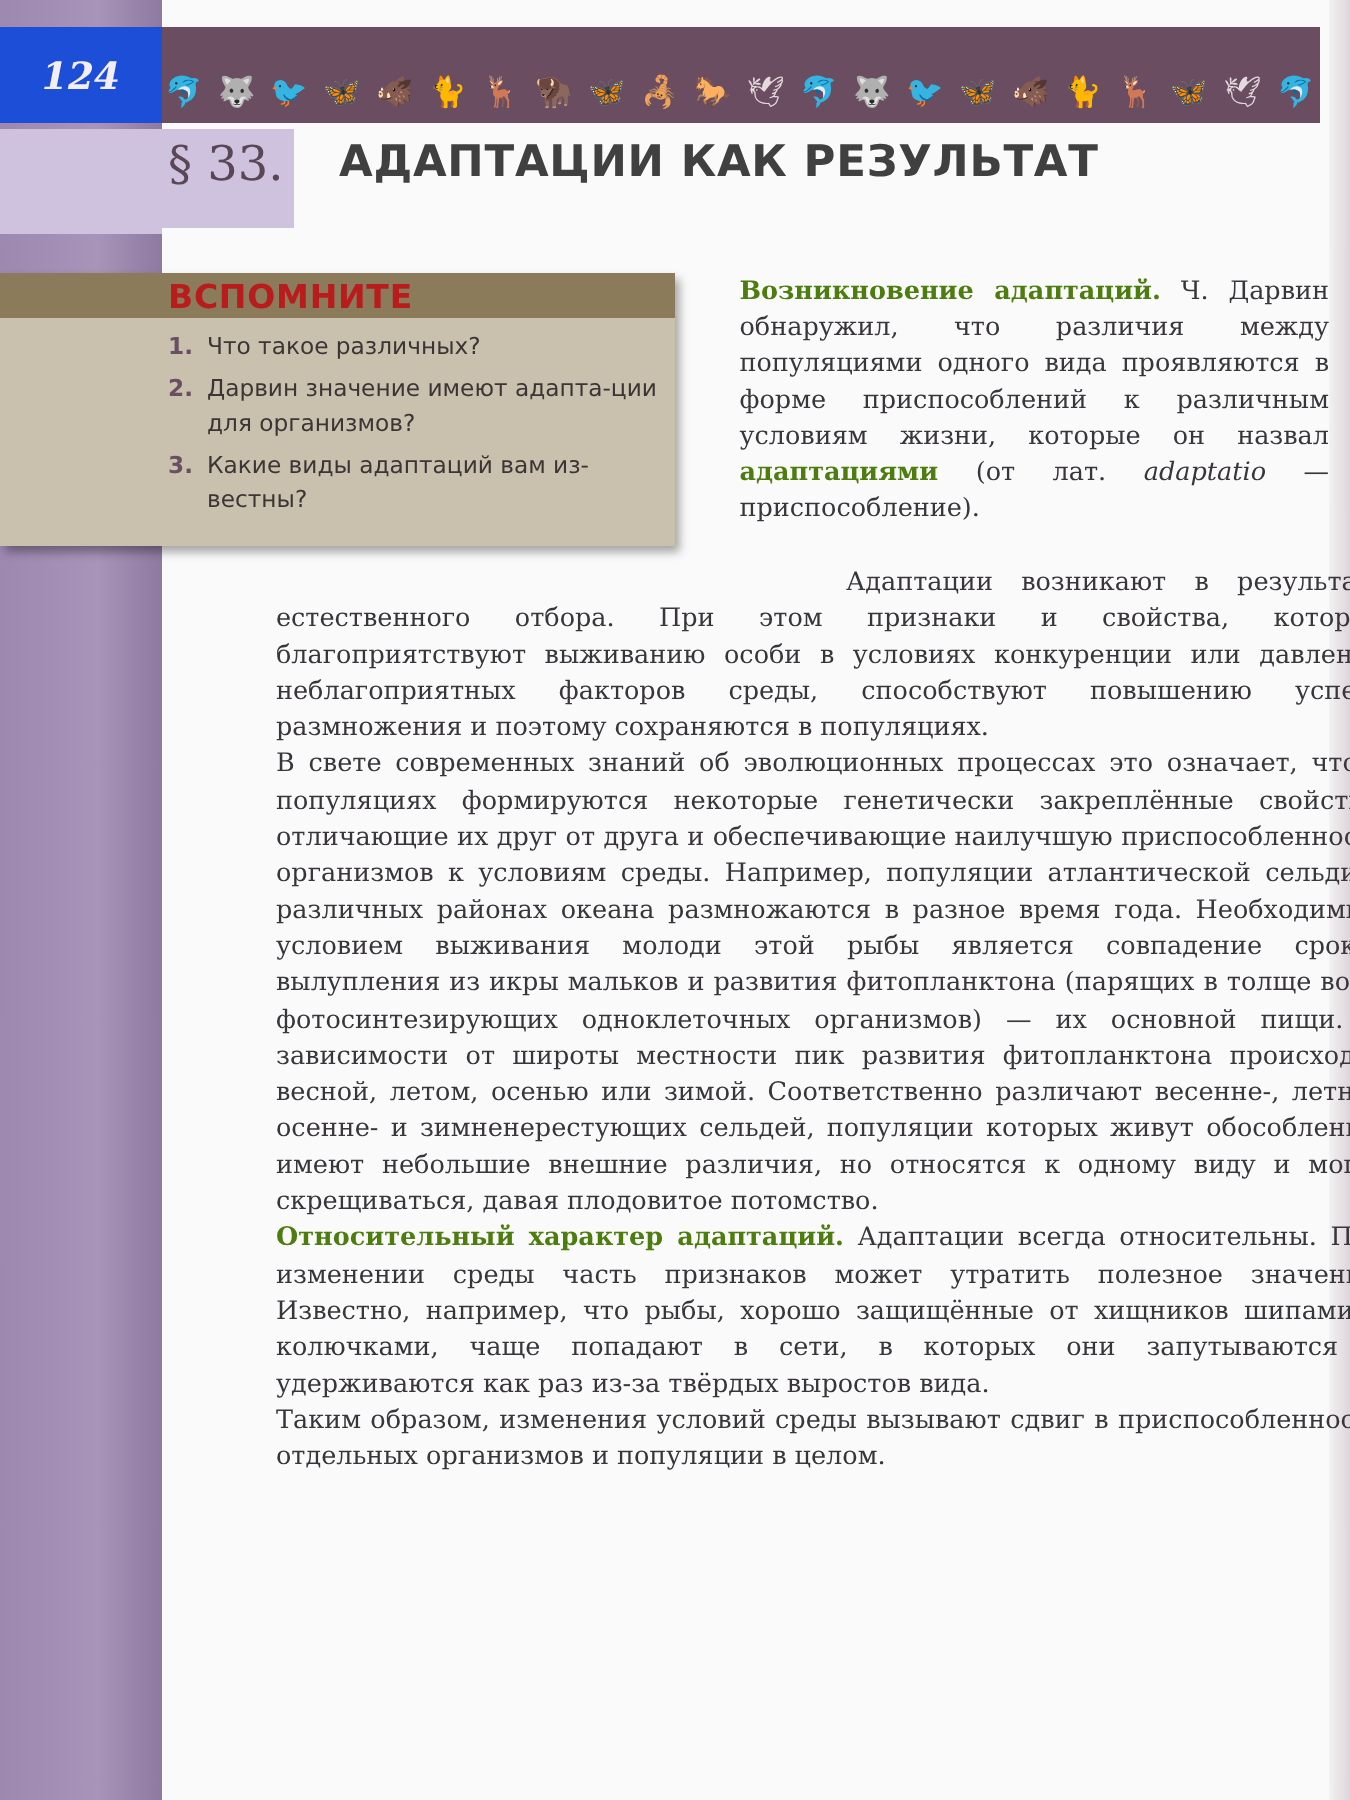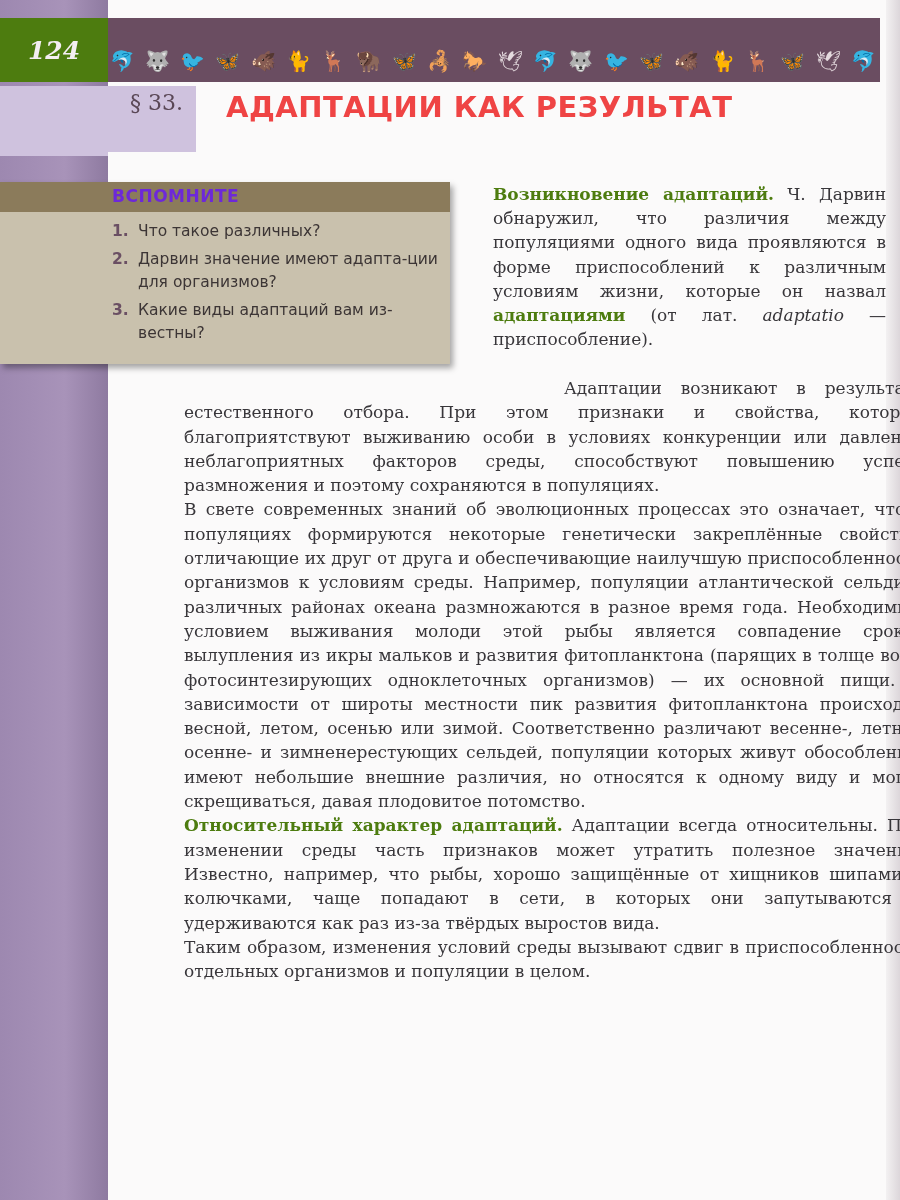--- a/index.html
+++ b/index.html
@@ -16,57 +16,57 @@
   .sidebar-light {
     position: absolute; left: 0; top: 86px; width: 108px; height: 70px;
     background: #cfc2de;
   }
   .header-bar {
     position: absolute; left: 0; top: 18px; width: 880px; height: 64px;
     background: #6a4d61;
   }
   .page-number {
     position: absolute; left: 0; top: 18px; width: 108px; height: 64px;
-    background: #4d7c0f;
+    background: #1d4ed8;
     display: flex; align-items: center; justify-content: center;
     color: #f4eef2; font-style: italic; font-weight: bold; font-size: 25px;
     font-family: "DejaVu Serif", serif;
   }
   .animals {
     position: absolute; left: 110px; top: 28px; width: 770px; height: 30px;
     display: flex; align-items: center; gap: 6px;
     color: #e4dade; font-size: 20px; letter-spacing: 2px; overflow: hidden;
     font-family: "DejaVu Sans", sans-serif;
   }
   .section-label {
     position: absolute; left: 108px; top: 86px; width: 88px; height: 66px;
     background: #cfc2de;
   }
   .section-number {
-    position: absolute; left: 130px; top: 90px;
-    font-family: "DejaVu Serif", serif; font-size: 22px; color: #5a4756;
+    position: absolute; left: 112px; top: 90px;
+    font-family: "DejaVu Serif", serif; font-size: 32px; color: #5a4756;
   }
   .section-title {
     position: absolute; left: 226px; top: 92px;
     font-family: "DejaVu Sans", sans-serif; font-weight: bold;
-    font-size: 29px; line-height: 31px; color: #ef4444; letter-spacing: 0.5px;
+    font-size: 29px; line-height: 31px; color: #404040; letter-spacing: 0.5px;
   }
   .recall-box {
     position: absolute; left: 0; top: 182px; width: 450px; height: 182px;
     background: #c9c1ad;
     box-shadow: 3px 4px 6px rgba(0,0,0,0.35);
   }
   .recall-header {
     position: absolute; left: 0; top: 0; width: 450px; height: 30px;
     background: #8b7b5b;
   }
   .recall-title {
     position: absolute; left: 112px; top: 4px;
     font-family: "DejaVu Sans", sans-serif; font-weight: bold;
-    color: #6d28d9; font-size: 17px; letter-spacing: 0.5px;
+    color: #b91c1c; font-size: 22px; letter-spacing: 0.5px;
   }
   .recall-list {
     position: absolute; left: 112px; top: 38px; width: 330px;
     font-family: "DejaVu Sans", sans-serif; font-size: 15.5px;
     line-height: 23px; color: #3c3535;
     list-style: none; margin: 0; padding: 0;
   }
   .recall-list li { display: flex; margin-bottom: 5px; }
   .recall-num { color: #6a4f63; font-weight: bold; width: 26px; flex-shrink: 0; }
   .body-text {

